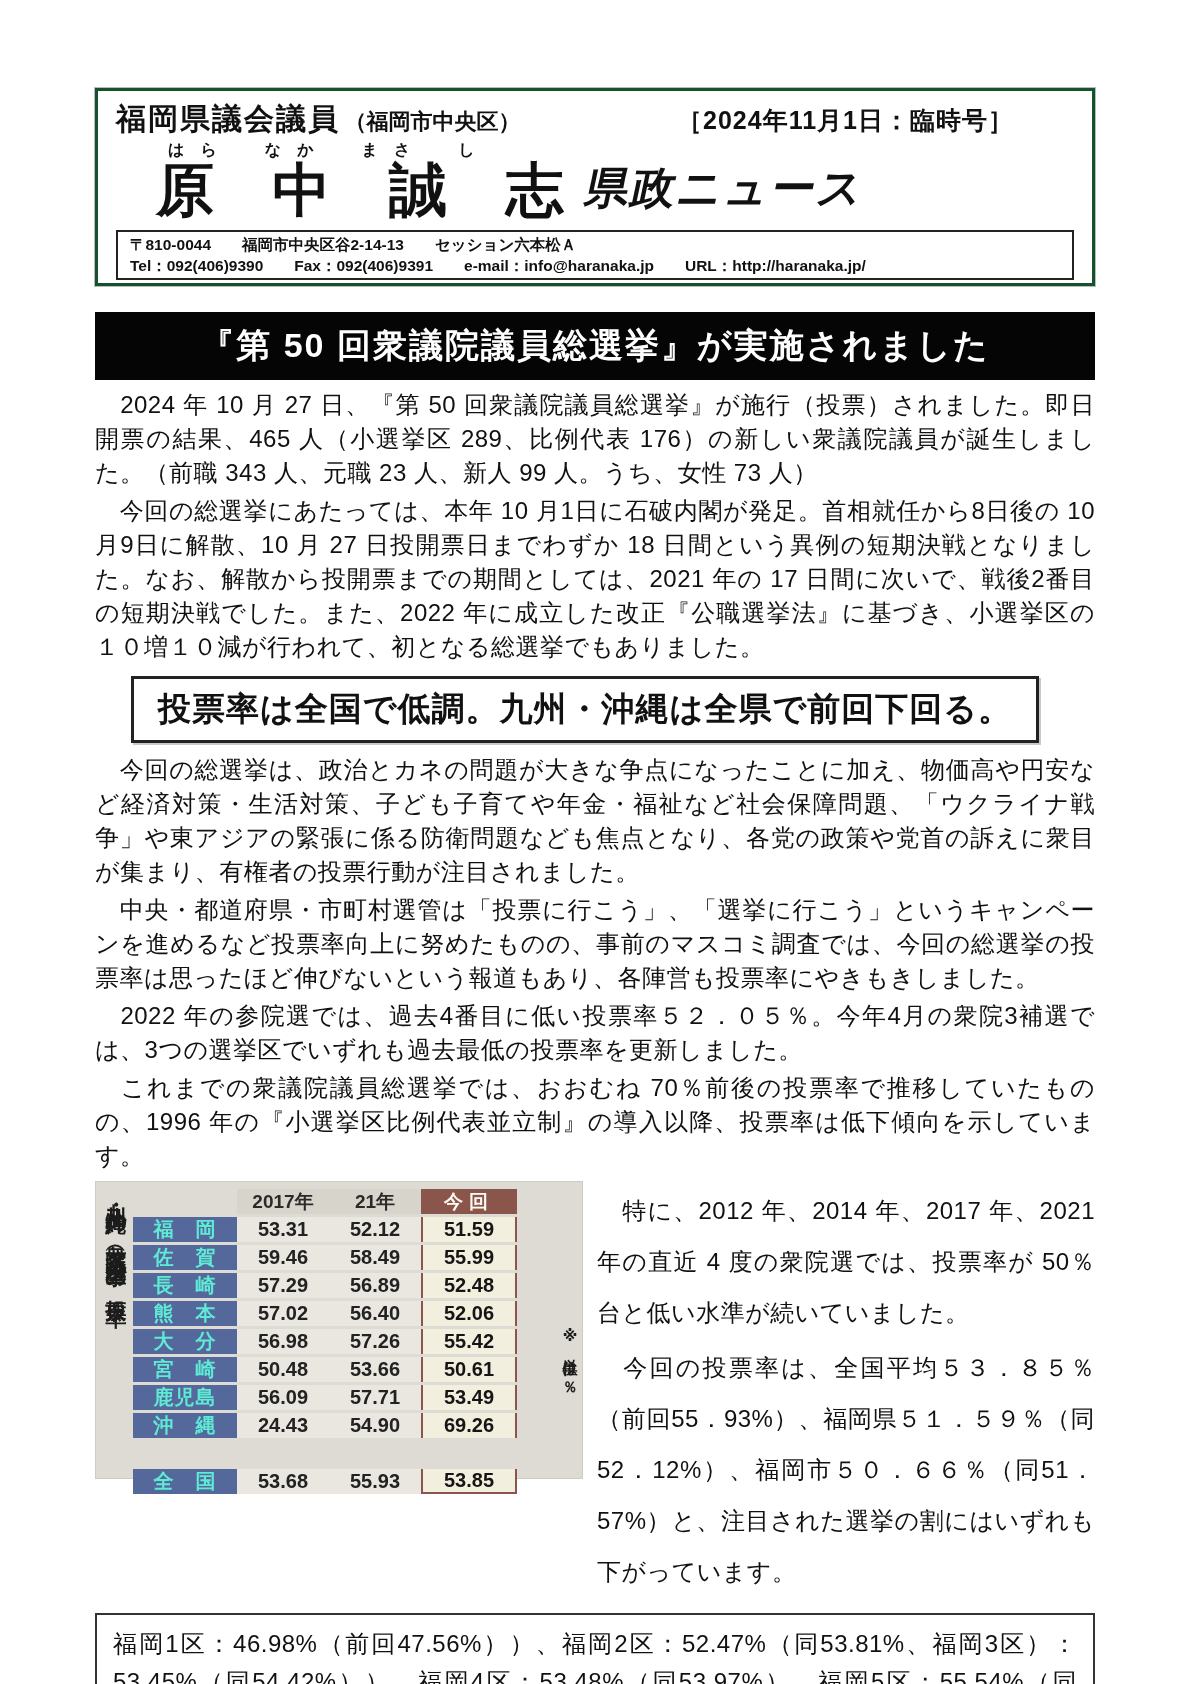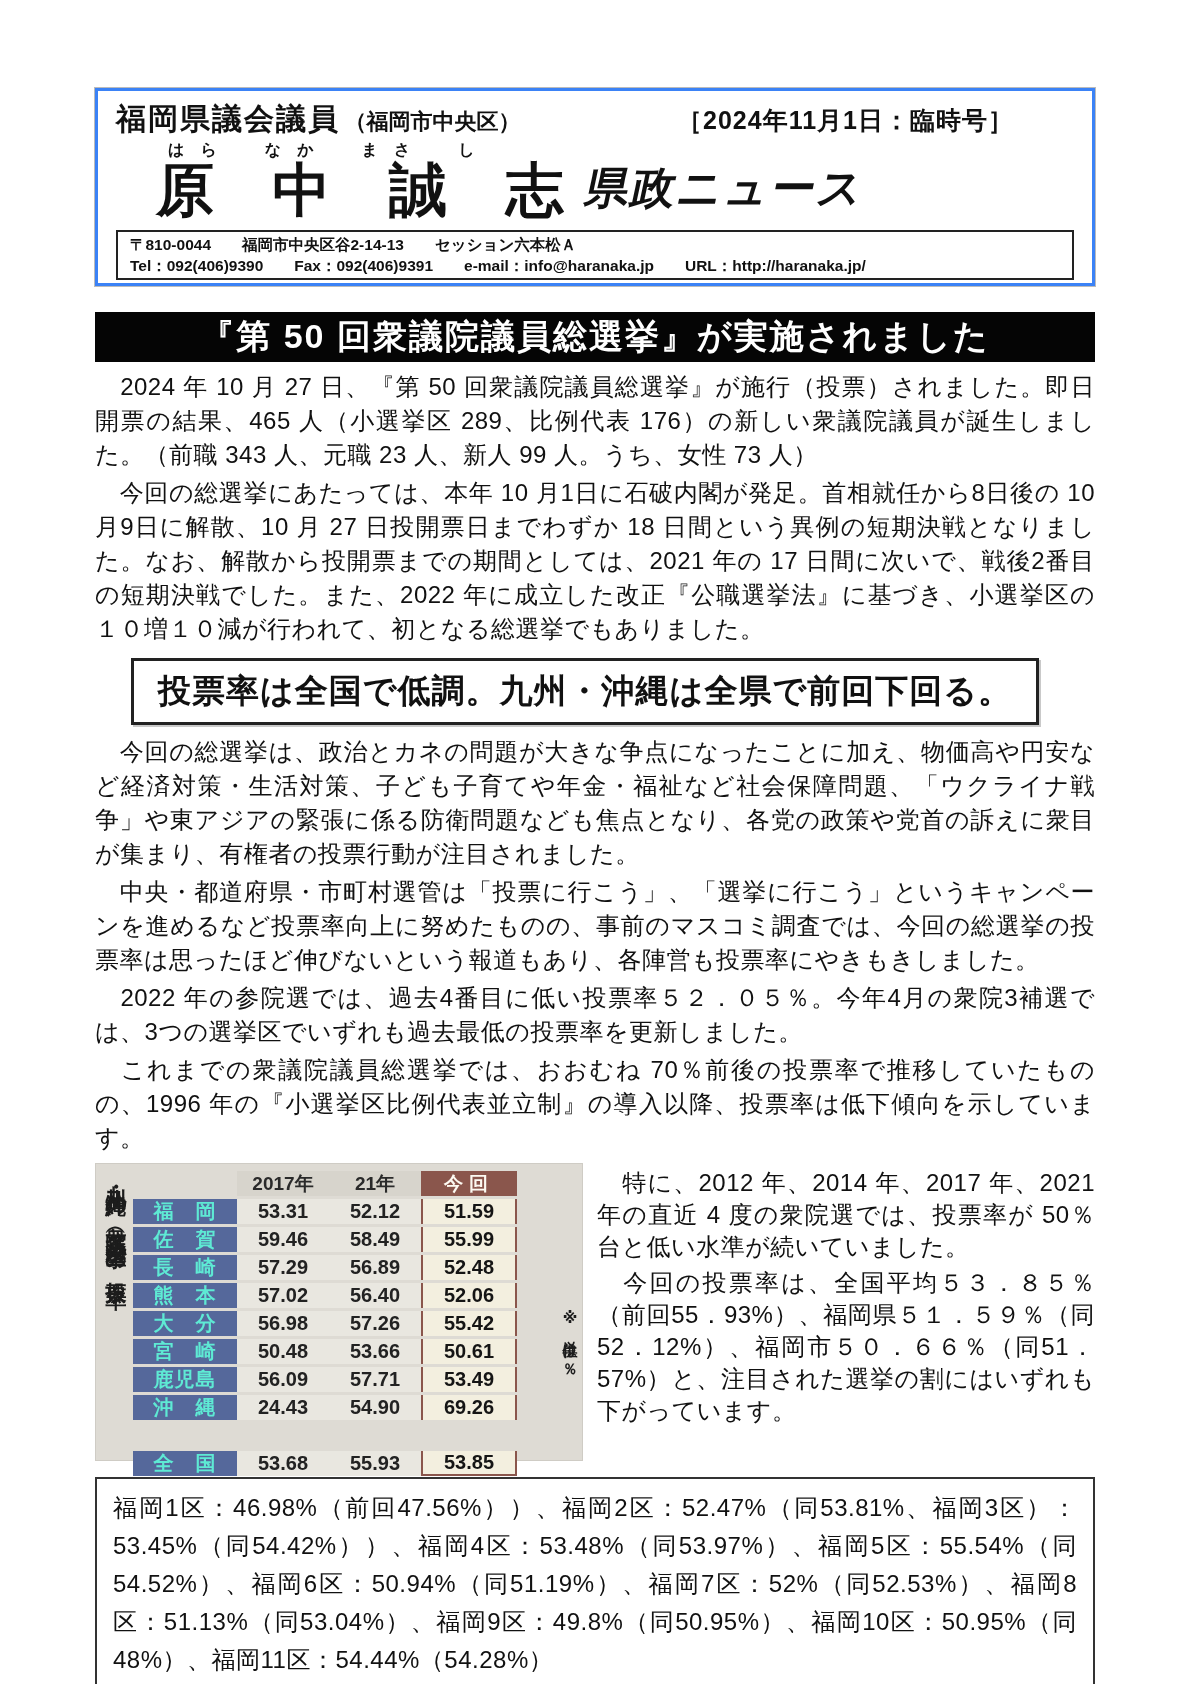--- a/index.html
+++ b/index.html
@@ -6,21 +6,21 @@
   html,body { background:#f2f2f2; }
   .page {
     width:1190px; height:1684px; margin:0 auto; background:#ffffff;
     position:relative; overflow:hidden; color:#111;
     font-family:"Liberation Sans","DejaVu Sans",sans-serif;
     padding:88px 95px 0 95px;
   }
 
   
   .masthead {
-    border:3px solid #3b82f6; outline:1px solid #bbb; height:198px;
+    border:3px solid #14532d; outline:1px solid #bbb; height:198px;
     padding:8px 18px 20px 18px; display:flex; flex-direction:column;
   }
   .mh-row1 { display:flex; align-items:baseline; justify-content:space-between; }
   .mh-title-main { font-size:30px; font-weight:bold; letter-spacing:2px; }
   .mh-title-sub  { font-size:22px; font-weight:bold; }
   .mh-issue { font-size:25px; font-weight:bold; margin-right:60px; letter-spacing:1px; }
   .mh-namewrap { flex:1; display:flex; align-items:flex-end; justify-content:flex-start; padding:0 10px; }
   .mh-nameblock { margin-left:30px; }
   .mh-furigana { font-size:16px; font-weight:bold; letter-spacing:16px; margin-left:12px; }
   .mh-name {
@@ -31,21 +31,21 @@
     font-size:44px; font-weight:900; transform:skewX(-12deg);
     letter-spacing:2px; margin:0 30px 4px 0;
   }
   .mh-addr {
     border:2px solid #222; margin-top:8px; padding:2px 12px;
     font-size:15.5px; font-weight:bold; line-height:21px; white-space:nowrap;
   }
 
   
   .banner {
-    margin-top:26px; background:#050505; color:#fff; height:50px;
+    margin-top:26px; background:#050505; color:#fff; height:68px;
     display:flex; align-items:center; justify-content:center;
     font-size:34px; font-weight:900; letter-spacing:2px;
   }
 
   
   .body-p { font-size:24px; line-height:34px; text-align:justify; margin-top:4px; letter-spacing:0.5px; }
   .first-p { margin-top:8px; }
 
   
   .boxed-headline {
@@ -81,21 +81,21 @@
   .cell.val { background:#e9e7e0; color:#222; font-weight:600; }
   .cell.val-now { background:#f3efdf; color:#151515; font-weight:900;
     border-left:2px solid #8a564c; border-right:2px solid #8a564c; }
   .cell.last-now { border-bottom:2px solid #8a564c; }
   .row-gap-spacer { grid-column:1 / -1; height:3px; }
   .clip-note {
     writing-mode:vertical-rl; font-size:15px; font-weight:bold; color:#1c1c1c;
     letter-spacing:2px; margin-left:2px; padding-top:140px;
   }
   .right-col { flex:1; }
-  .right-col .body-p { line-height:32px; }
+  .right-col .body-p { line-height:51px; }
 
   
   .district-box {
     margin-top:16px; border:2px solid #333; padding:10px 16px;
     font-size:24px; line-height:38px; text-align:justify; letter-spacing:0.5px;
   }
 </style>
 </head>
 <body>
 

